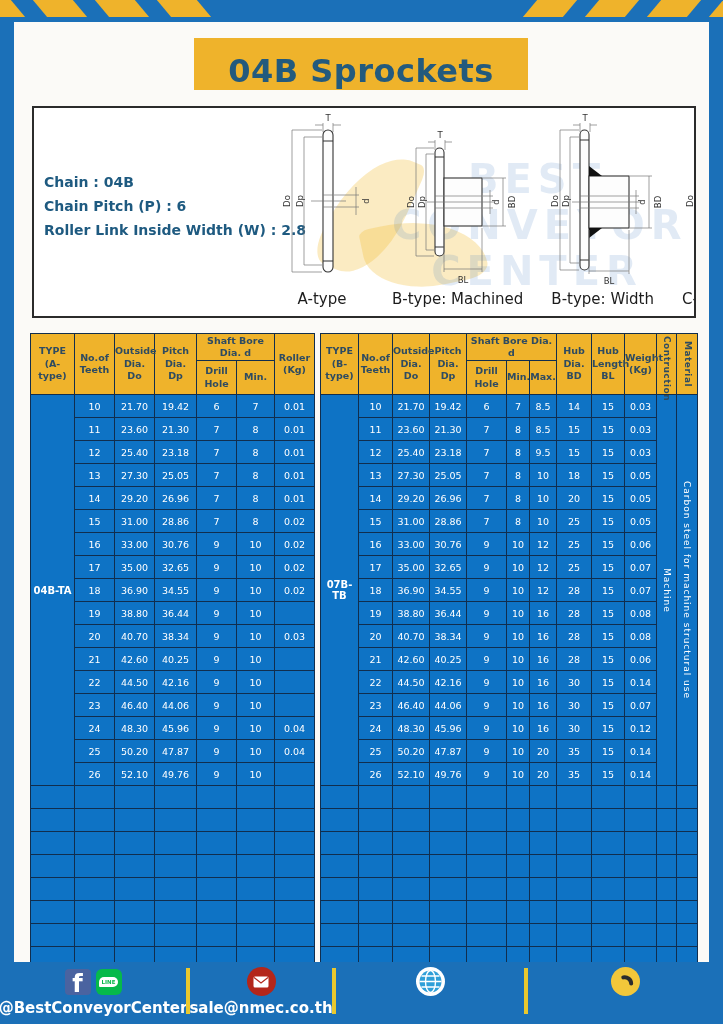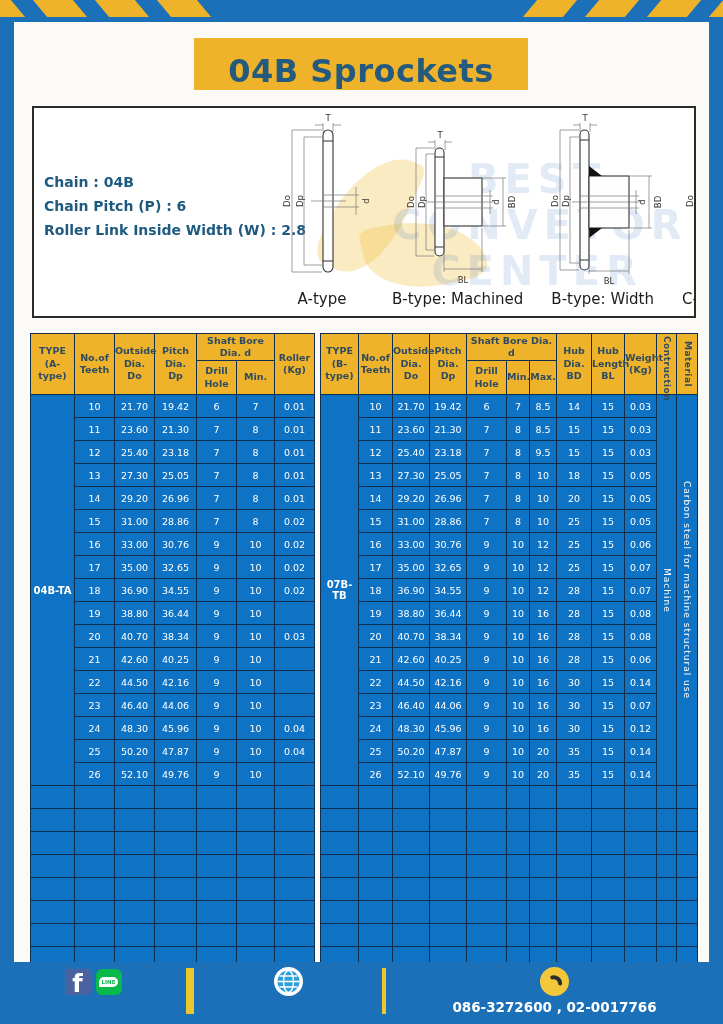--- a/index.html
+++ b/index.html
@@ -785,22 +785,34 @@
 </div>
 
 <div class="footer">
   <div class="fgroup g1">
     <div class="icons">
       <div class="fb">f</div>
       <div class="lineic">
         <div class="bubble">LINE</div>
       </div>
     </div>
+    <div class="flabel">@BestConveyorCenter</div>
   </div>
   <div class="fsep"></div>
+  <div class="fgroup g2">
+    <div class="icons">
+      <div class="circ mail">
+        <svg width="16" height="12" viewBox="0 0 16 12">
+            <rect x="0.5" y="0.5" width="15" height="11" rx="1.5" fill="#fff"></rect>
+            <path d="M1,1.5 8,7 15,1.5" stroke="#b3261a" stroke-width="1.2" fill="none"></path>
+          </svg>
+      </div>
+    </div>
+    <div class="flabel">sale@nmec.co.th</div>
+  </div>
   <div class="fsep"></div>
   <div class="fgroup g3">
     <div class="icons">
       <div class="circ" style="background:#fff">
         <svg width="25" height="25" viewBox="0 0 25 25">
           <circle cx="12.5" cy="12.5" r="11" fill="#2f9fd8"></circle>
           <ellipse cx="12.5" cy="12.5" rx="5" ry="11" fill="none" stroke="#fff" stroke-width="1.4"></ellipse>
           <path d="M1.5,12.5 H23.5 M3.5,7 H21.5 M3.5,18 H21.5" stroke="#fff" stroke-width="1.4" fill="none"></path>
         </svg>
       </div>
@@ -808,15 +820,14 @@
   </div>
   <div class="fsep"></div>
   <div class="fgroup g4">
     <div class="icons">
       <div class="circ phone">
         <svg width="18" height="18" viewBox="0 0 18 18">
           <path d="M4,7 a6.5,6.5 0 0 1 10,0" stroke="#2d2d2d" stroke-width="4" fill="none" stroke-linecap="round" transform="rotate(38 9 9)"></path>
         </svg>
       </div>
     </div>
-    <div class="flabel sm">086-3272600 , 02-0017766</div>
   </div>
 </div>
 
 </body></html>

